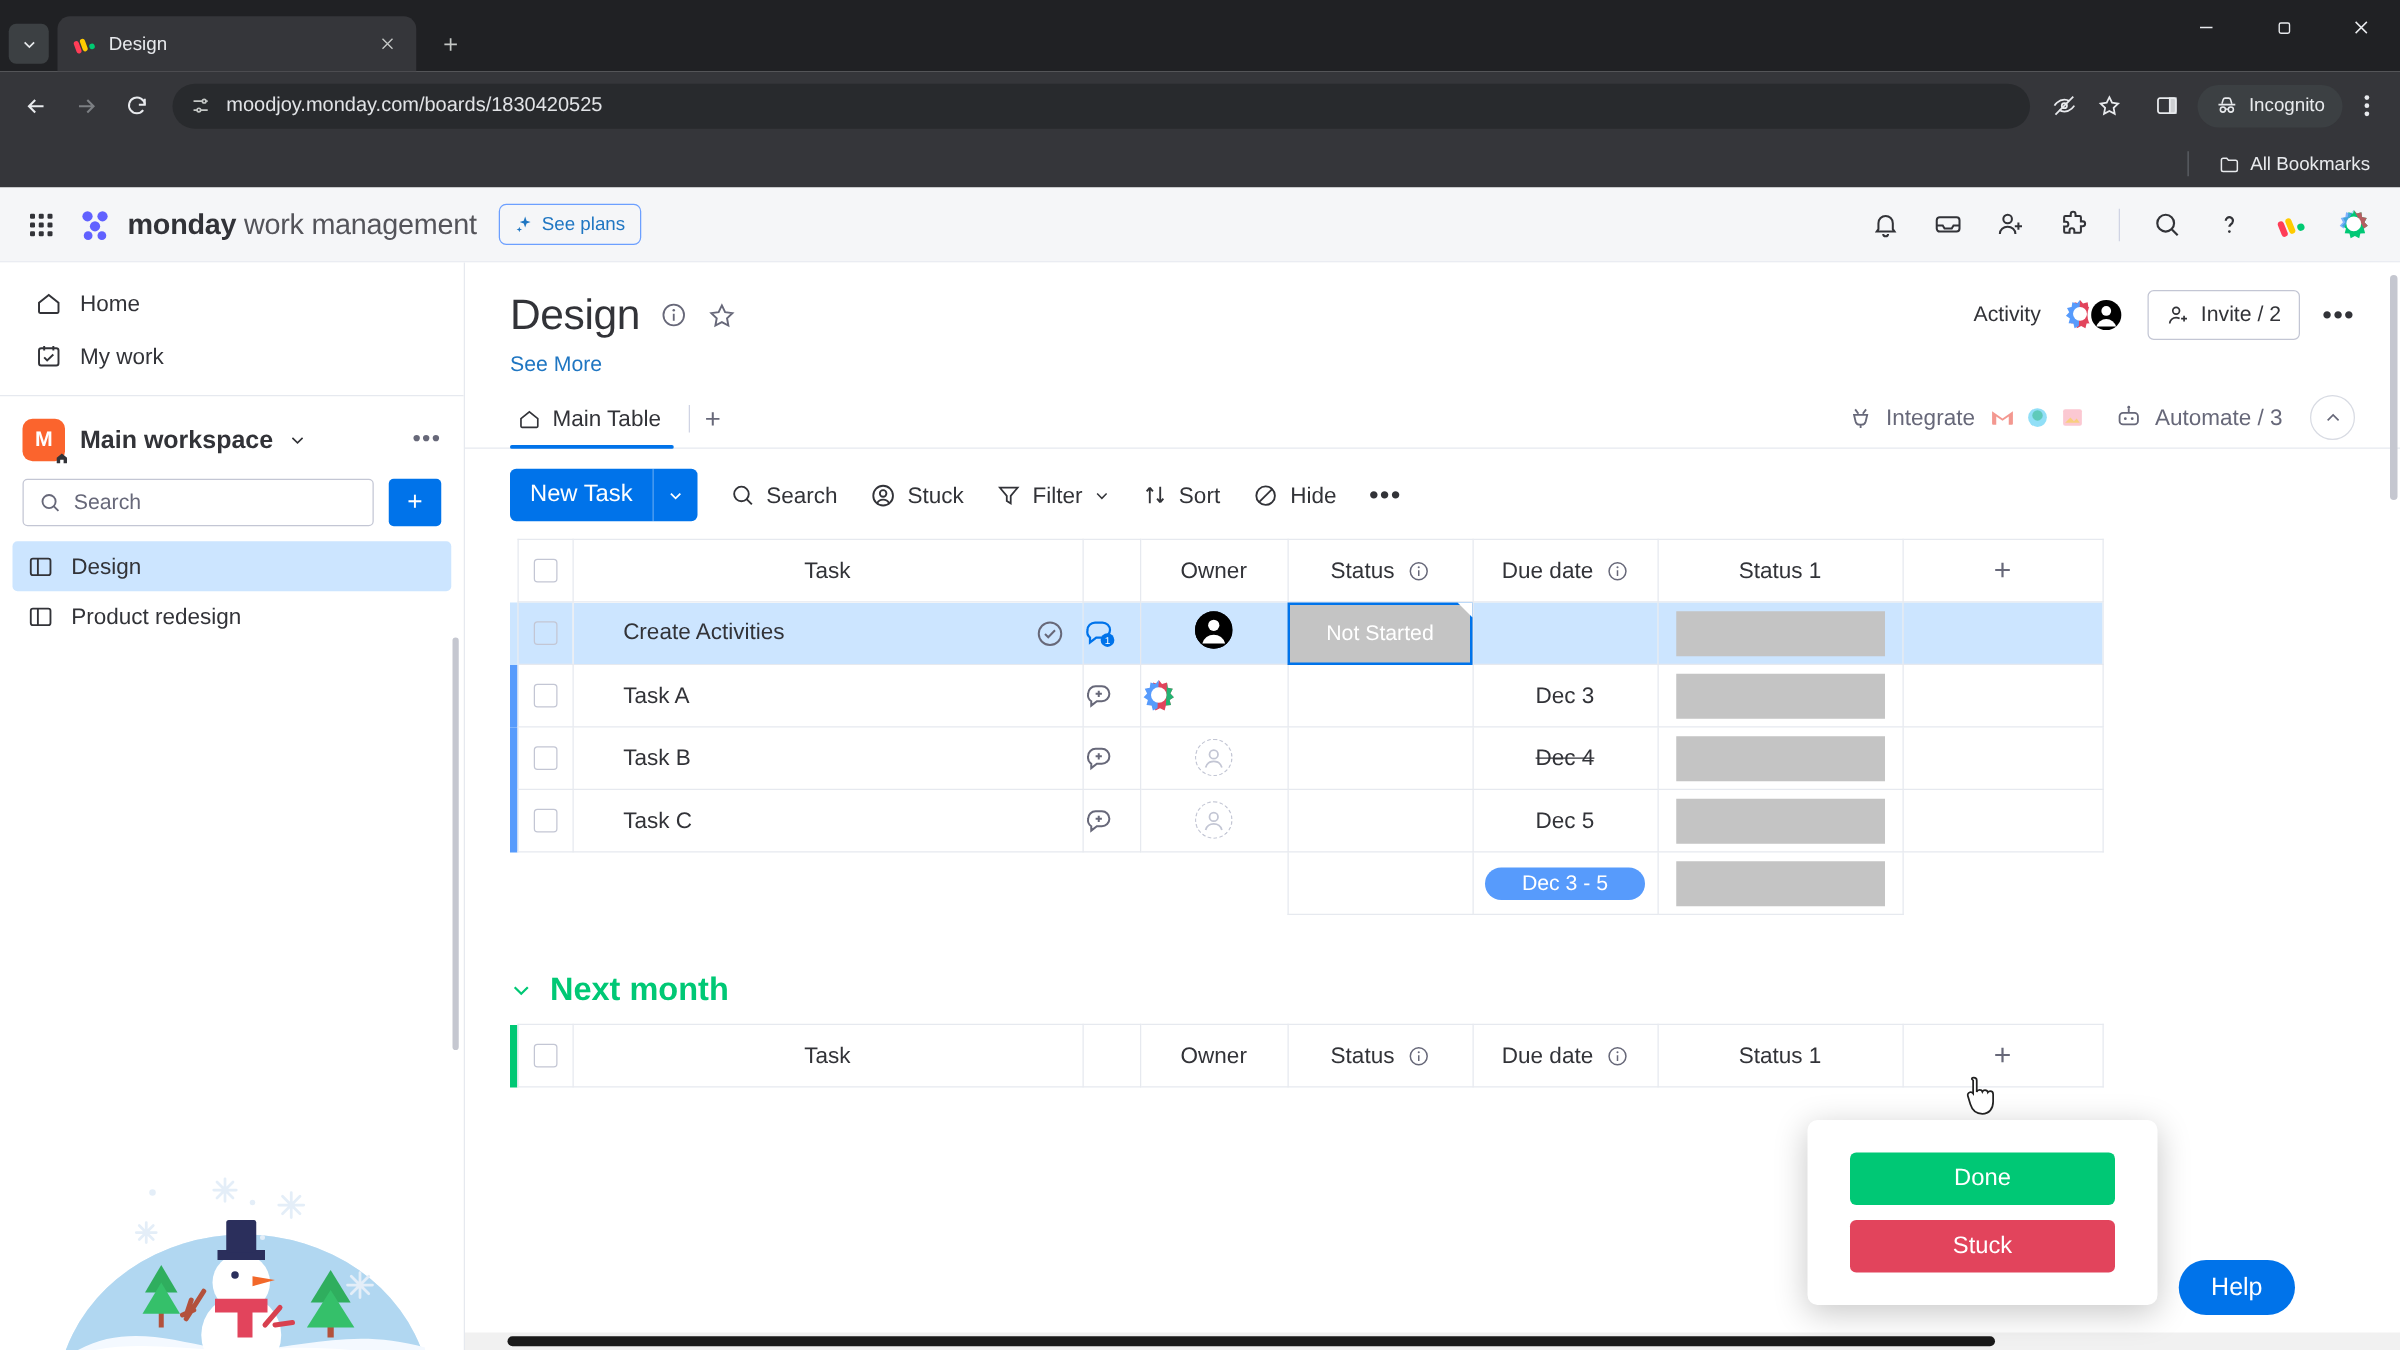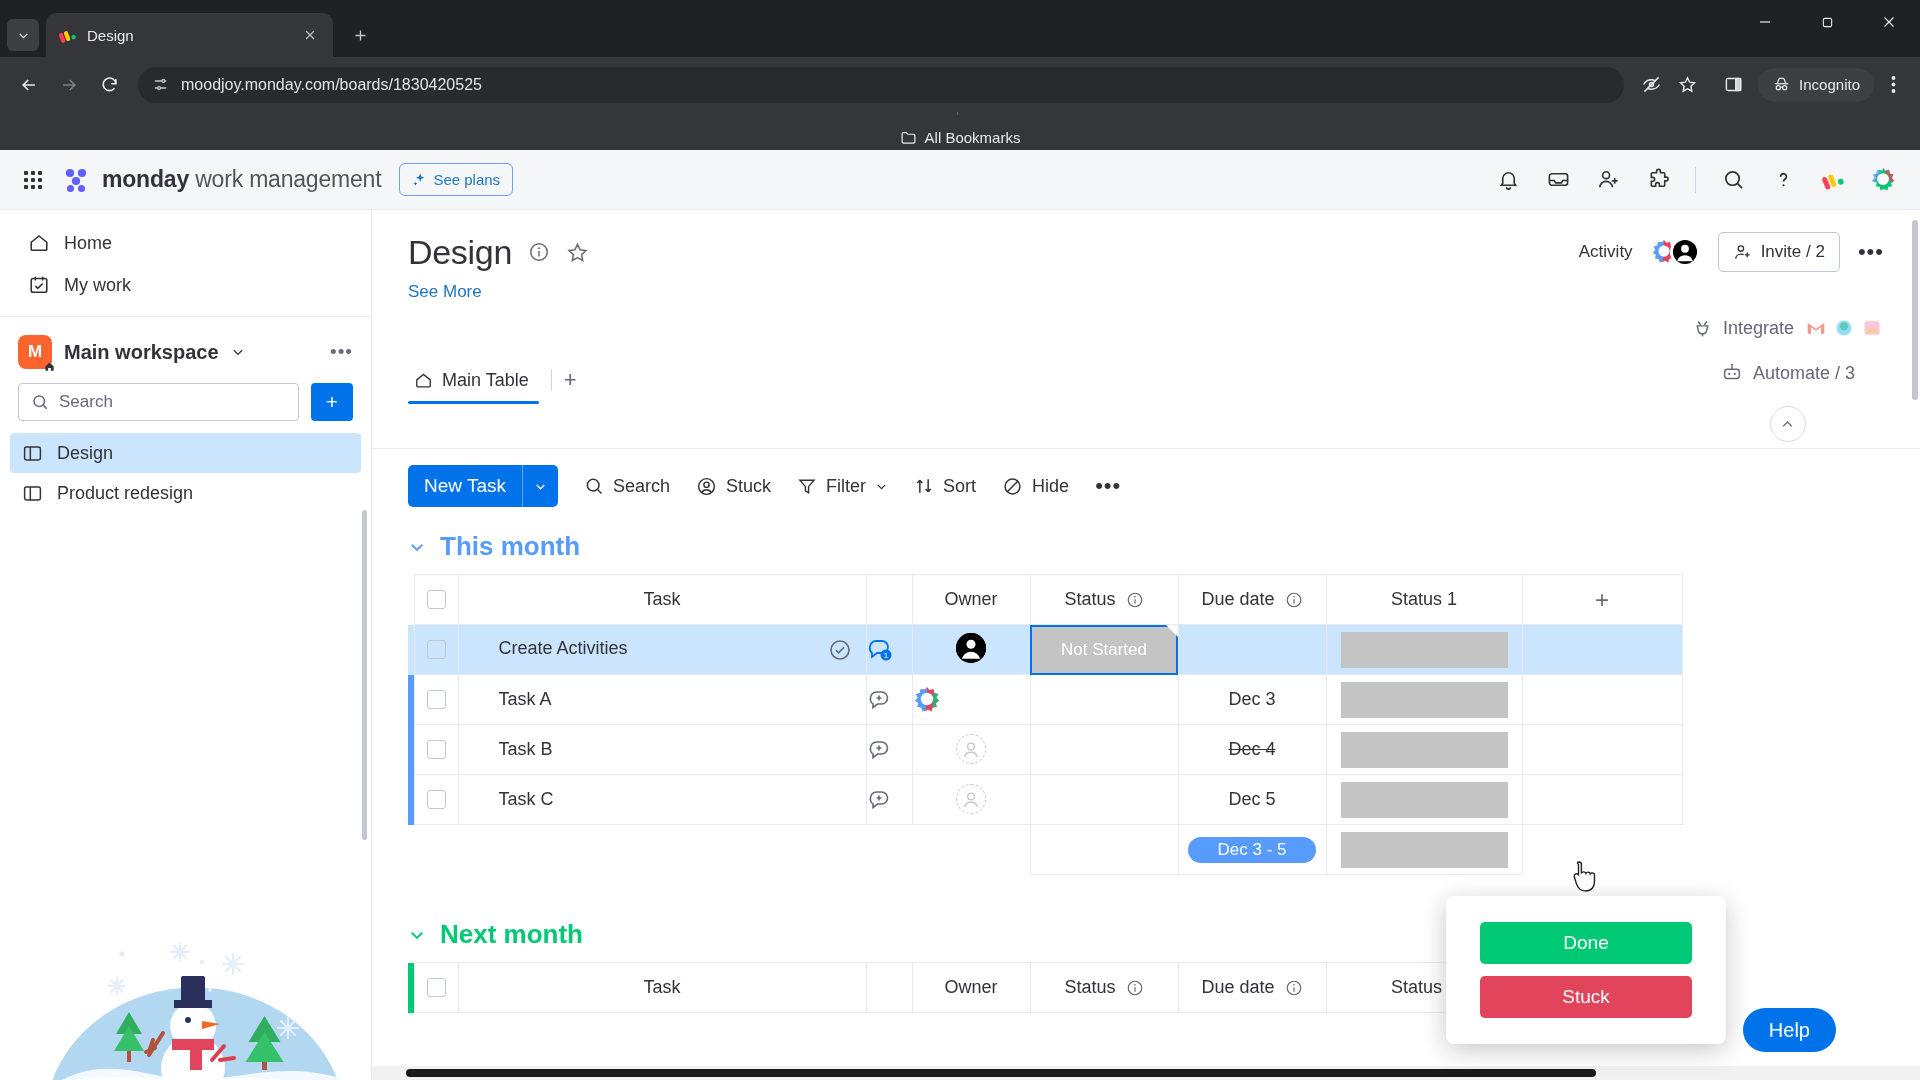--- a/index.html
+++ b/index.html
@@ -47,21 +47,21 @@
     padding: 0 14px; gap: 12px; margin: 0 8px; min-width: 0;
   }
   .omnibox .url { color:#e1e3e6; font-size: 16px; white-space:nowrap; overflow:hidden; }
   .chrome-icon { width:34px;height:34px;border-radius:50%;display:flex;align-items:center;justify-content:center;color:#e8eaed;}
   .incognito-pill {
     height:34px;border-radius:17px;background:#3c4043;display:flex;align-items:center;gap:8px;
     padding: 0 14px; color:#e8eaed;font-size:15px;margin-left:6px;
   }
   .bookmarks-bar {
     height: 38px; background:#35363a; display:flex;align-items:center; justify-content:flex-end;
-    padding: 0 16px; gap: 10px; color:#e8eaed;font-size:15px;flex-direction:column;
+    padding: 0 16px; gap: 10px; color:#e8eaed;font-size:15px;
   }
   .bk-sep { width:1px;height:20px;background:#5f6368; margin-right:6px;}
   .bk-item { display:flex;align-items:center;gap:8px;padding:4px 8px;border-radius:5px; }
 
   
   .m-header {
     height: 60px; background:#f5f6f8; border-bottom:1px solid #e6e9ef;
     display:flex; align-items:center; padding: 0 24px; gap: 18px; position:relative;
   }
   .grid-icon { display:grid; grid-template-columns: repeat(3,4px); gap: 3px; }
@@ -138,21 +138,21 @@
   .head-dots { color:#323338; font-size:22px; letter-spacing:1px;}
   .board-desc { margin-top:10px; display:flex; align-items:center; gap:14px; font-size:17px; color:#676879;}
   .board-desc .txt { max-width: 840px; overflow:hidden; white-space:nowrap; text-overflow:ellipsis;}
   .see-more { color:#1f76c2; }
 
   .tabs-row { margin-top: 14px; display:flex; align-items:center; border-bottom:1px solid #e6e9ef; padding: 0 36px;}
   .tab-item { display:flex;align-items:center;gap:9px;padding: 8px 10px 12px 6px; font-size:18px; color:#323338; position:relative;}
   .tab-item.active::after { content:""; position:absolute; left:0; right:0; bottom:-1px; height:3px; background:#0073ea; border-radius:2px;}
   .tabs-div { width:1px;height:22px;background:#d0d4e4;margin:0 12px 4px 12px;}
   .tab-plus { color:#676879; font-size:22px; padding-bottom:4px;}
-  .tabs-right { margin-left:auto; display:flex; align-items:center; gap: 22px; padding-bottom: 6px; flex-direction: column;}
+  .tabs-right { margin-left:auto; display:flex; align-items:center; gap: 22px; padding-bottom: 6px;}
   .integr { display:flex;align-items:center;gap:10px;color:#676879;font-size:18px;}
   .integ-icons { display:flex; align-items:center; gap:4px;}
   .integ-ic { width:24px;height:24px;border-radius:4px;display:flex;align-items:center;justify-content:center;font-size:14px;}
   .collapse-btn { width:36px;height:36px;border-radius:50%;border:1px solid #d8dbe3;display:flex;align-items:center;justify-content:center;color:#676879;}
 
   .tb-row { display:flex; align-items:center; gap: 26px; padding: 16px 36px 14px 36px; }
   .new-task {
     background:#0073ea;color:#fff;border-radius:5px;height:42px;display:flex;align-items:center;font-size:19px;
   }
   .new-task .lbl { padding: 0 16px; }
@@ -746,28 +746,20 @@
                 <circle cx="12" cy="12" r="8.5"></circle>
                 <path d="M5.8 18.2L18.2 5.8"></path>
               </svg>
           </span>
           <span>Hide</span>
         </span>
         <span class="tb-dots">•••</span>
       </div>
 
       <div class="table-area">
-        <div class="group-title grp-blue">
-          <span class="grp-caret">
-            <svg width="18" height="18" viewBox="0 0 24 24" fill="none" stroke="#579bfc" stroke-width="2.4">
-                <path d="M5 9l7 7 7-7"></path>
-              </svg>
-          </span>
-          <span class="grp-name">This month</span>
-        </div>
 
         <table class="tbl">
           <colgroup>
             <col class="c-acc">
               <col class="c-chk">
               <col class="c-task">
               <col class="c-conv">
               <col class="c-owner">
             <col class="c-status">
               <col class="c-due">

